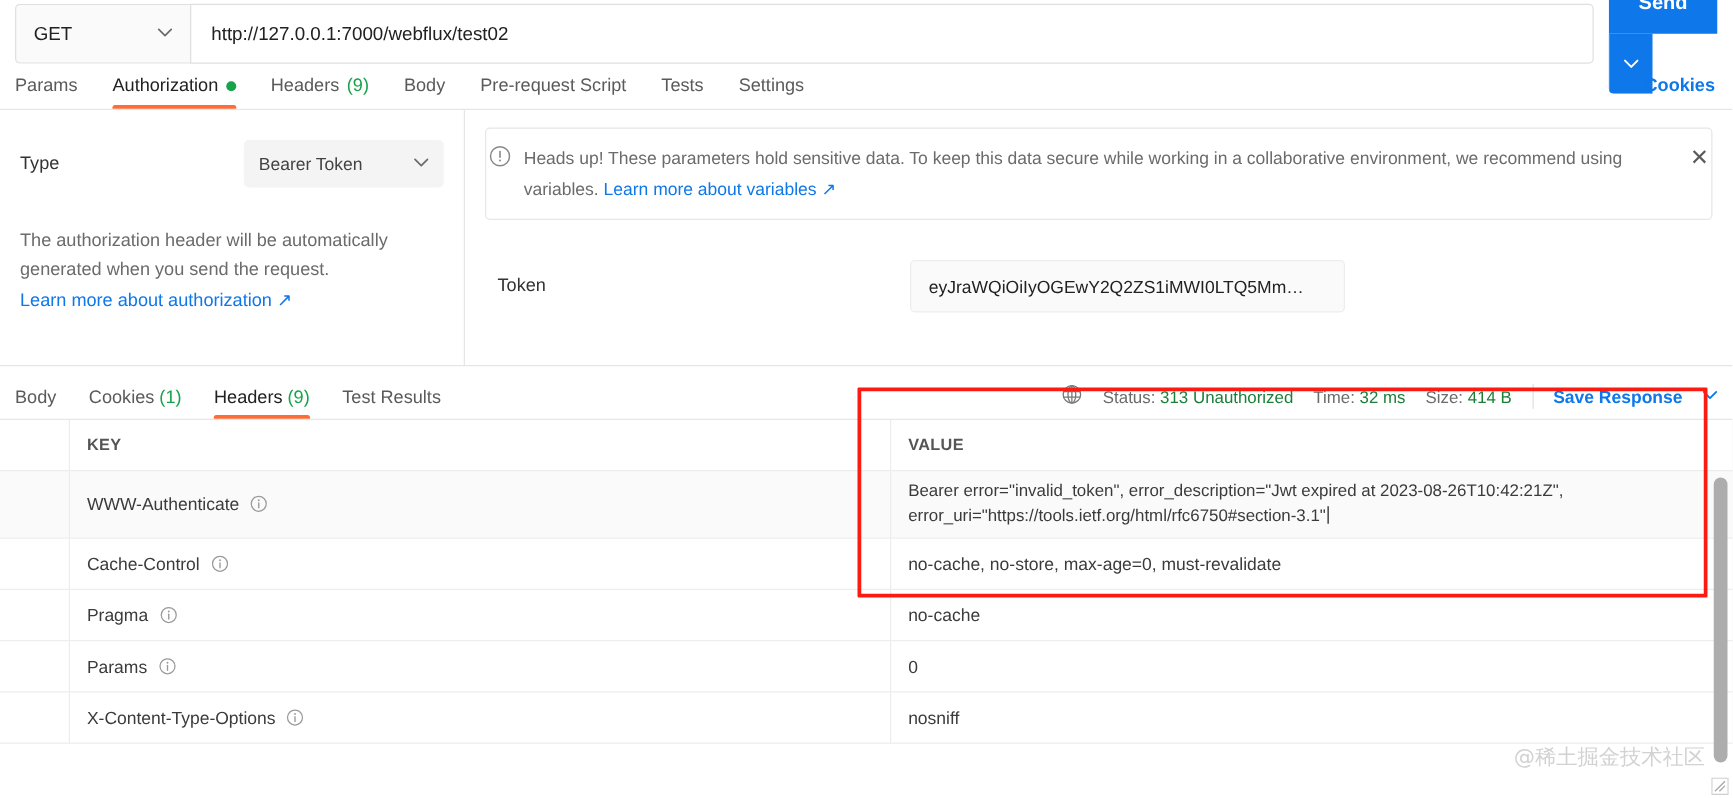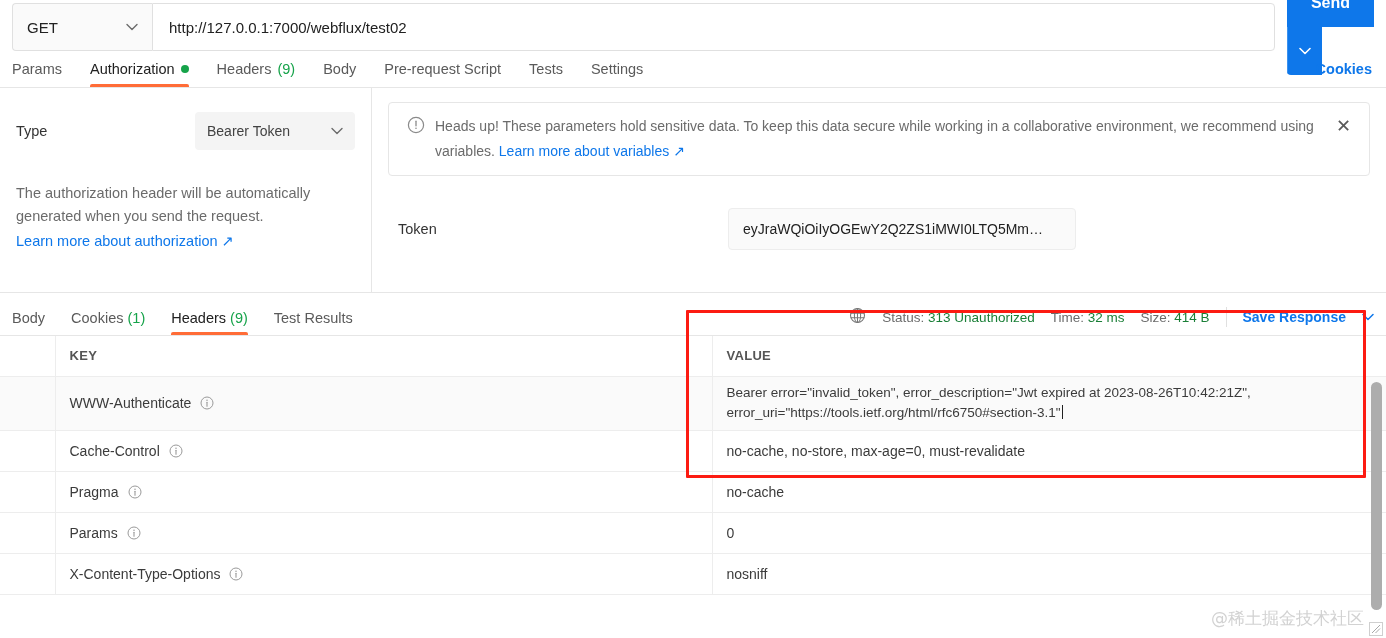--- a/index.html
+++ b/index.html
@@ -198,21 +198,21 @@
   .auth-right {
     flex: 1;
     padding: 14px 16px 0 16px;
     box-sizing: border-box;
   }
   .headsup {
     border: 1px solid #e6e6e6;
     border-radius: 4px;
     display: flex;
     align-items: flex-start;
-    padding: 12px 18px;
+    padding: 12px 2px;
     box-sizing: border-box;
     gap: 10px;
   }
   .headsup-icon {
     flex: 0 0 auto;
     margin-top: 1px;
   }
   .headsup-text {
     flex: 1;
     font-size: 14px;
@@ -401,21 +401,21 @@
     bottom: 2px;
     width: 14px;
     height: 14px;
     z-index: 25;
   }
 
   
   .watermark {
     position: absolute;
     right: 22px;
-    bottom: 8px;
+    bottom: 21px;
     font-size: 17px;
     color: #d2d2d2;
     font-family: "DejaVu Sans", sans-serif;
     z-index: 20;
     pointer-events: none;
     white-space: nowrap;
   }
 </style>
 </head>
 <body>

